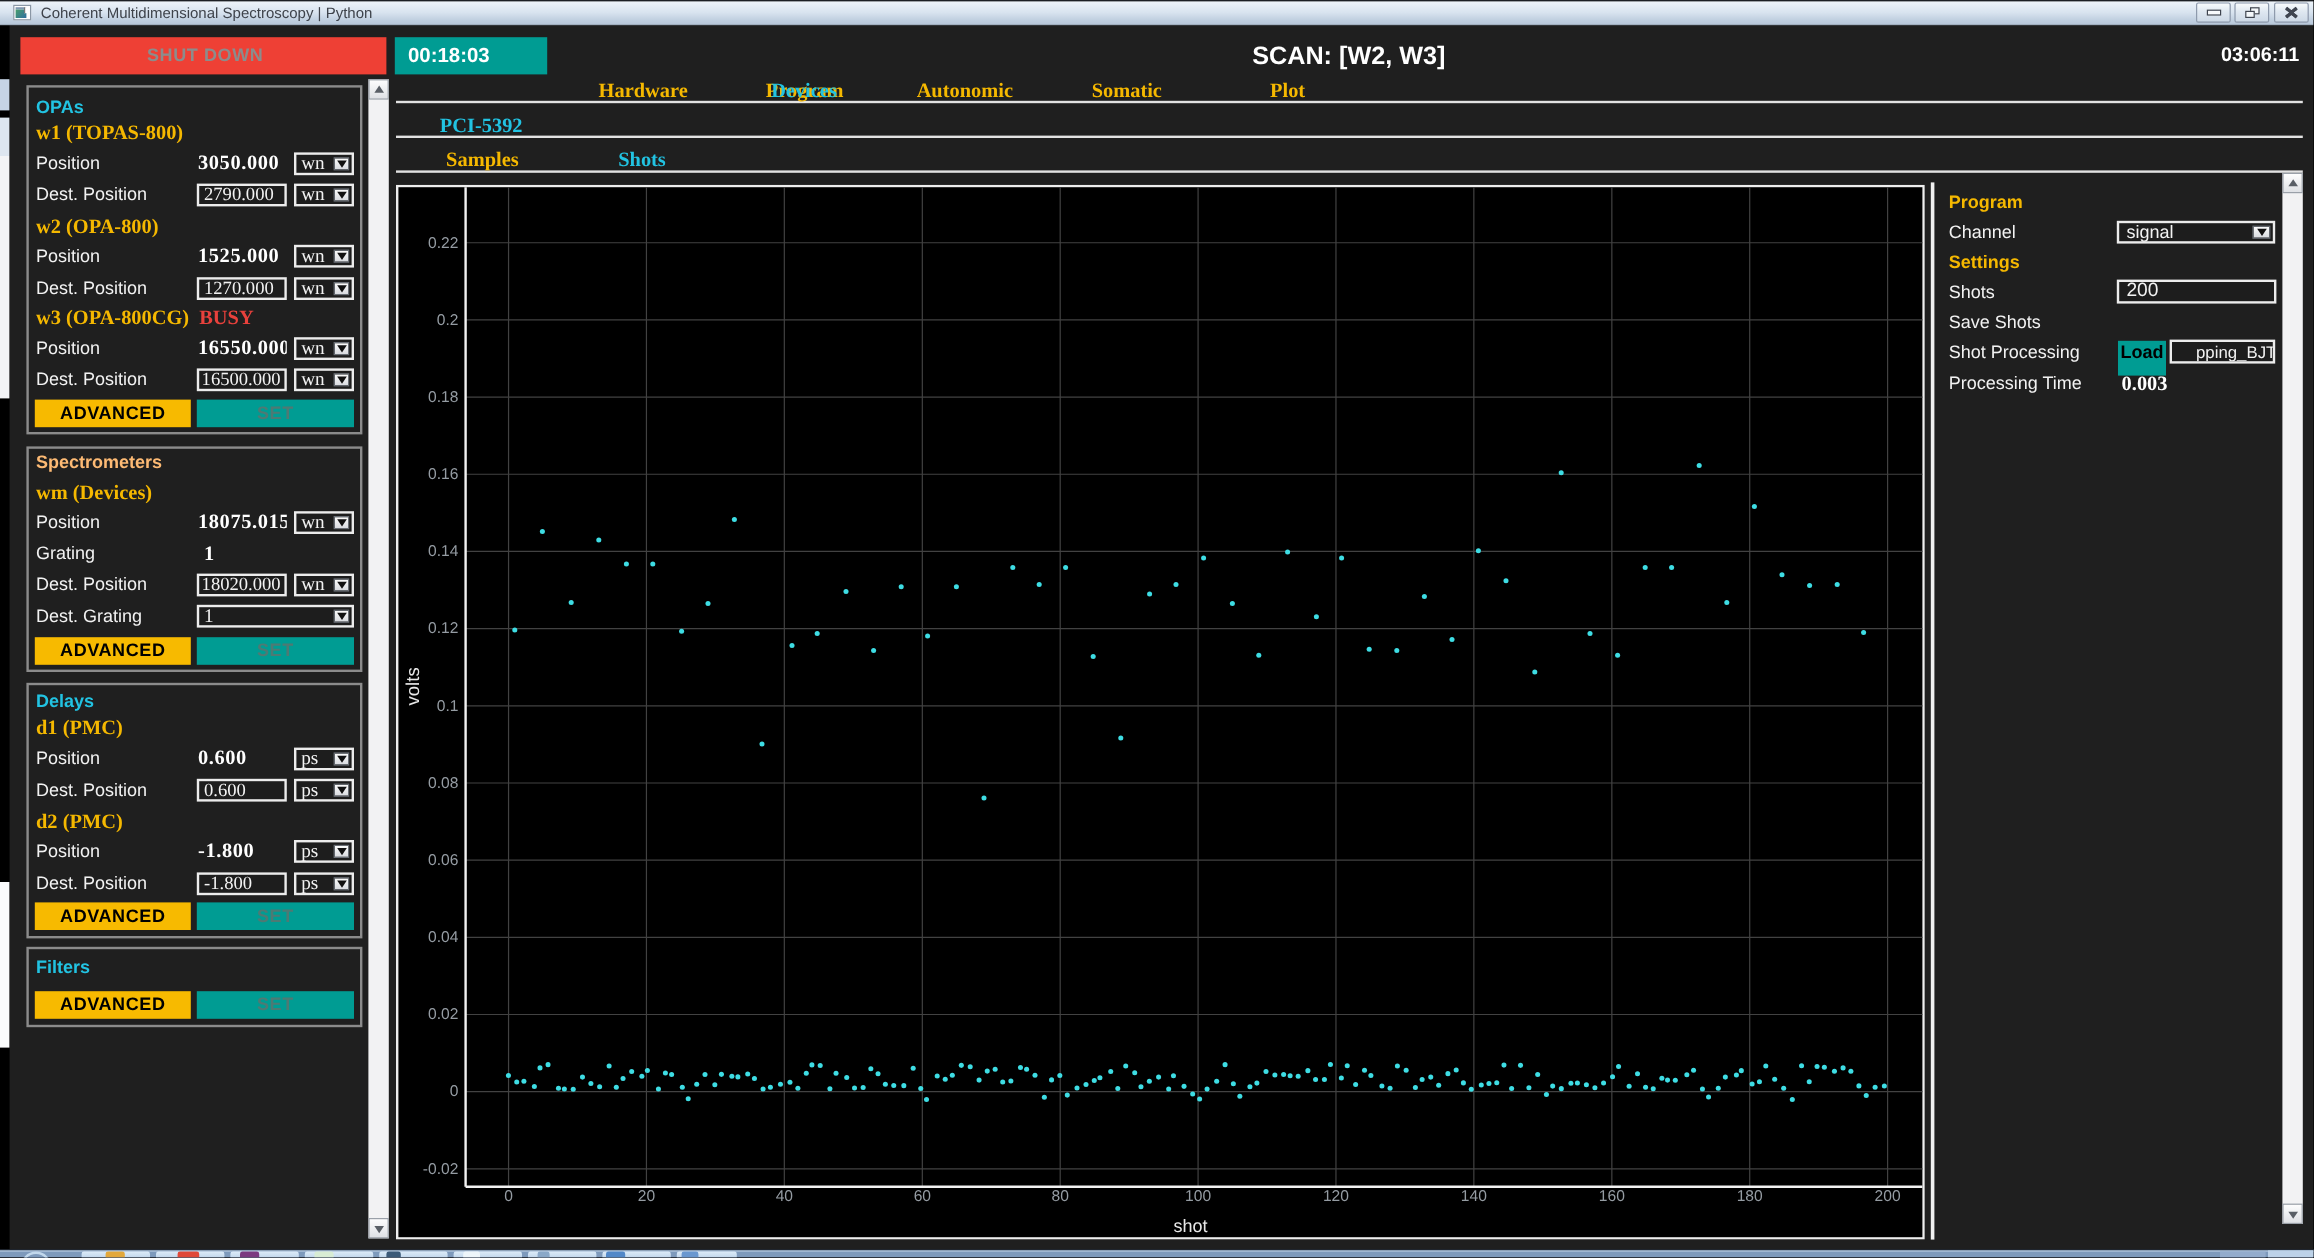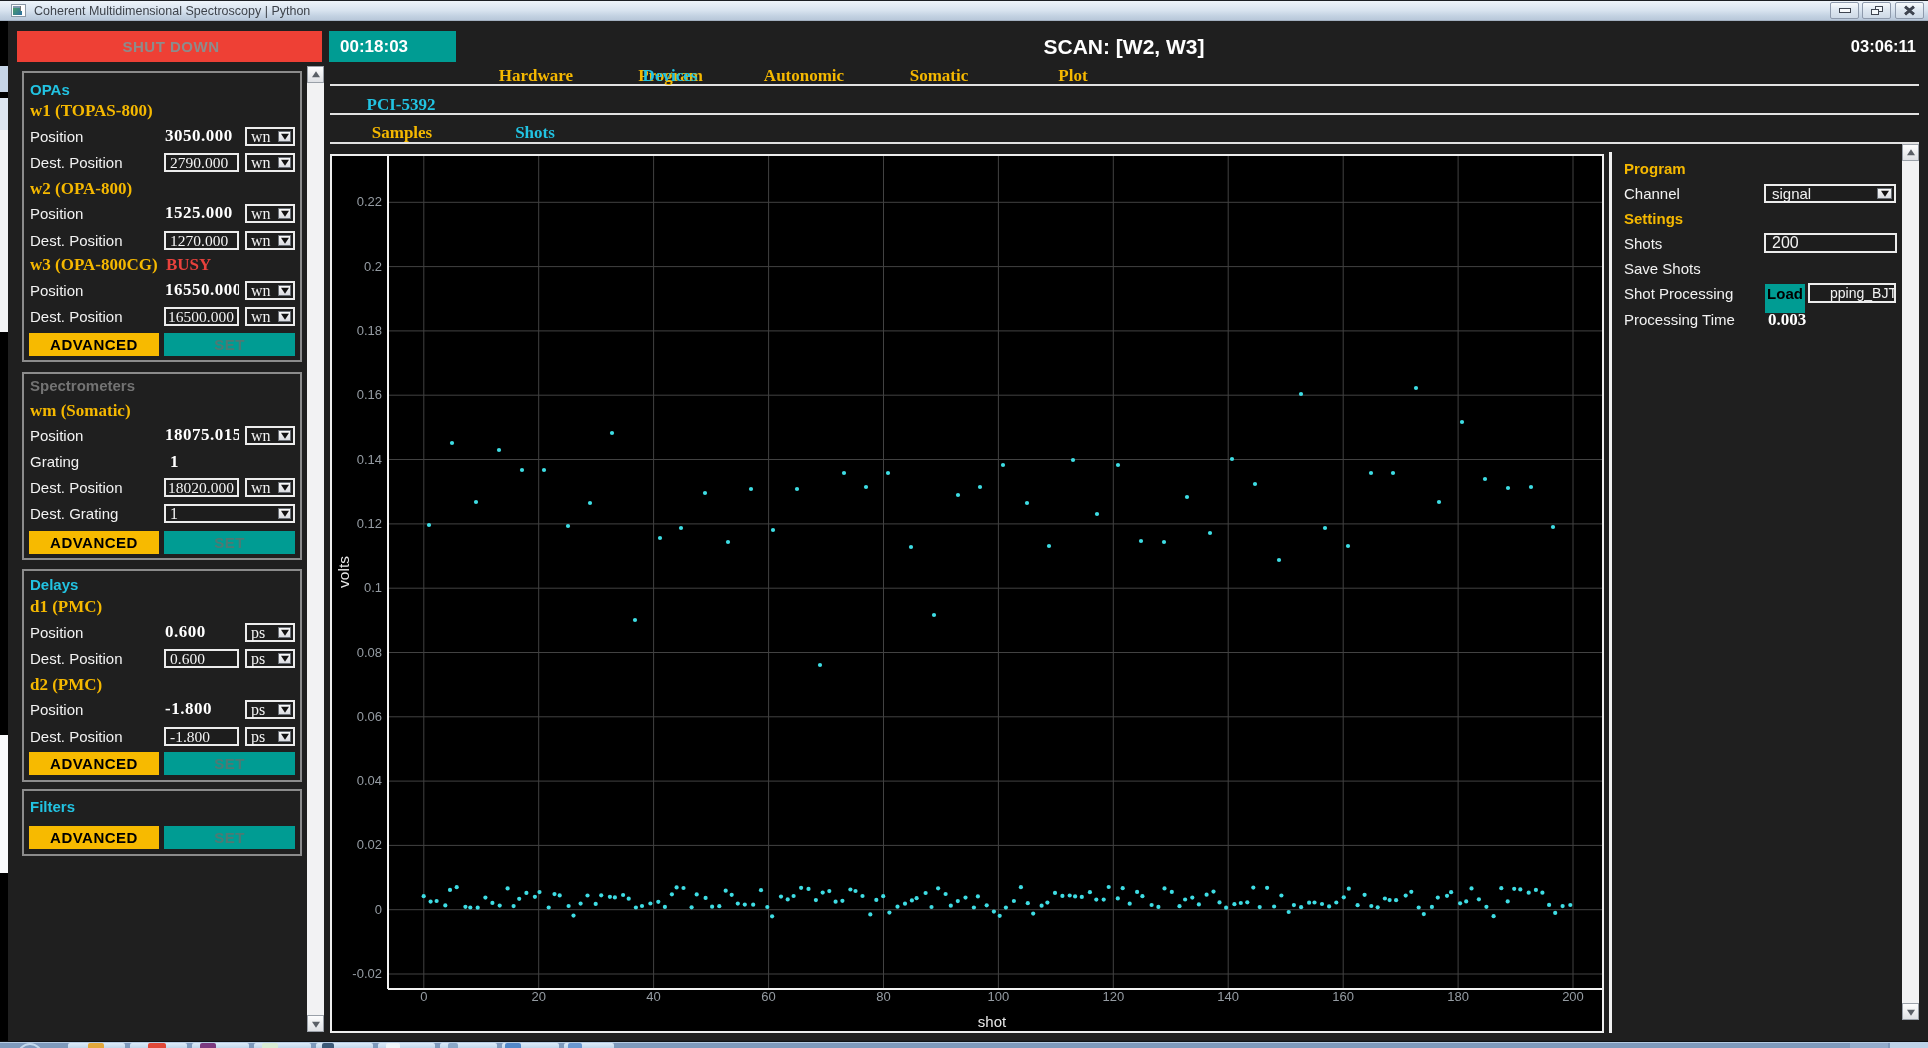--- a/index.html
+++ b/index.html
@@ -110,22 +110,22 @@
 <div style="position:absolute;left:30px;top:304.5px;height:23px;line-height:23px;font-family:'Liberation Sans',sans-serif;font-size:15px;font-weight:normal;color:#f2f2f2;text-align:left;white-space:nowrap;">Dest. Position</div>
 <div style="position:absolute;left:164px;top:306.5px;width:75px;height:19px;border:2px solid #ececec;background:#1d1d1d;box-sizing:border-box;font-family:'Liberation Serif',serif;font-size:15.5px;color:#f2f2f2;line-height:15px;padding-left:2px;white-space:nowrap;overflow:hidden">16500.000</div>
 <div style="position:absolute;left:245px;top:306.5px;width:50px;height:19px;border:2px solid #ececec;background:#1d1d1d;box-sizing:border-box">
     <span style="position:absolute;left:4px;top:0;line-height:15px;font-family:'Liberation Serif',serif;font-size:16px;color:#f2f2f2">wn</span>
     <div style="position:absolute;right:2px;top:2px;width:13px;height:11px;background:linear-gradient(#fbfbfb,#d9dbe0);border:1px solid #6a6f76;box-sizing:border-box">
       <div style="position:absolute;left:50%;top:50%;transform:translate(-50%,-38%);width:0;height:0;border-left:4.5px solid transparent;border-right:4.5px solid transparent;border-top:6px solid #111"></div>
     </div>
   </div>
 <div style="position:absolute;left:29px;top:333px;width:130px;height:23px;background:#f7ba00;color:#000;font-family:'Liberation Sans',sans-serif;font-weight:bold;font-size:15px;text-align:center;line-height:23px;letter-spacing:0.5px">ADVANCED</div>
 <div style="position:absolute;left:164px;top:333px;width:131px;height:23px;background:#009c93;color:#4d7a74;font-family:'Liberation Sans',sans-serif;font-weight:bold;font-size:15px;text-align:center;line-height:23px;letter-spacing:0.5px">SET</div>
-<div style="position:absolute;left:30px;top:373.5px;height:23px;line-height:23px;font-family:'Liberation Sans',sans-serif;font-size:15px;font-weight:bold;color:#737373;text-align:left;white-space:nowrap;">Spectrometers</div>
-<div style="position:absolute;left:30px;top:397.5px;height:25px;line-height:25px;font-family:'Liberation Serif',serif;font-size:17px;font-weight:bold;color:#f5b800;text-align:left;white-space:nowrap;">wm (Somatic)</div>
+<div style="position:absolute;left:30px;top:373.5px;height:23px;line-height:23px;font-family:'Liberation Sans',sans-serif;font-size:15px;font-weight:bold;color:#fdba74;text-align:left;white-space:nowrap;">Spectrometers</div>
+<div style="position:absolute;left:30px;top:397.5px;height:25px;line-height:25px;font-family:'Liberation Serif',serif;font-size:17px;font-weight:bold;color:#f5b800;text-align:left;white-space:nowrap;">wm (Devices)</div>
 <div style="position:absolute;left:30px;top:423.5px;height:23px;line-height:23px;font-family:'Liberation Sans',sans-serif;font-size:15px;font-weight:normal;color:#f2f2f2;text-align:left;white-space:nowrap;">Position</div>
 <div style="position:absolute;left:165px;top:423.0px;width:74px;height:24px;line-height:24px;font-family:Liberation Serif, serif;font-size:17px;font-weight:bold;color:#fff;letter-spacing:0.5px;text-align:left;white-space:nowrap;overflow:hidden">18075.015</div>
 <div style="position:absolute;left:245px;top:425.5px;width:50px;height:19px;border:2px solid #ececec;background:#1d1d1d;box-sizing:border-box">
     <span style="position:absolute;left:4px;top:0;line-height:15px;font-family:'Liberation Serif',serif;font-size:16px;color:#f2f2f2">wn</span>
     <div style="position:absolute;right:2px;top:2px;width:13px;height:11px;background:linear-gradient(#fbfbfb,#d9dbe0);border:1px solid #6a6f76;box-sizing:border-box">
       <div style="position:absolute;left:50%;top:50%;transform:translate(-50%,-38%);width:0;height:0;border-left:4.5px solid transparent;border-right:4.5px solid transparent;border-top:6px solid #111"></div>
     </div>
   </div>
 <div style="position:absolute;left:30px;top:449.5px;height:23px;line-height:23px;font-family:'Liberation Sans',sans-serif;font-size:15px;font-weight:normal;color:#f2f2f2;text-align:left;white-space:nowrap;">Grating</div>
 <div style="position:absolute;left:170px;top:448.5px;height:25px;line-height:25px;font-family:'Liberation Serif',serif;font-size:17px;font-weight:bold;color:#fff;text-align:left;white-space:nowrap;">1</div>

